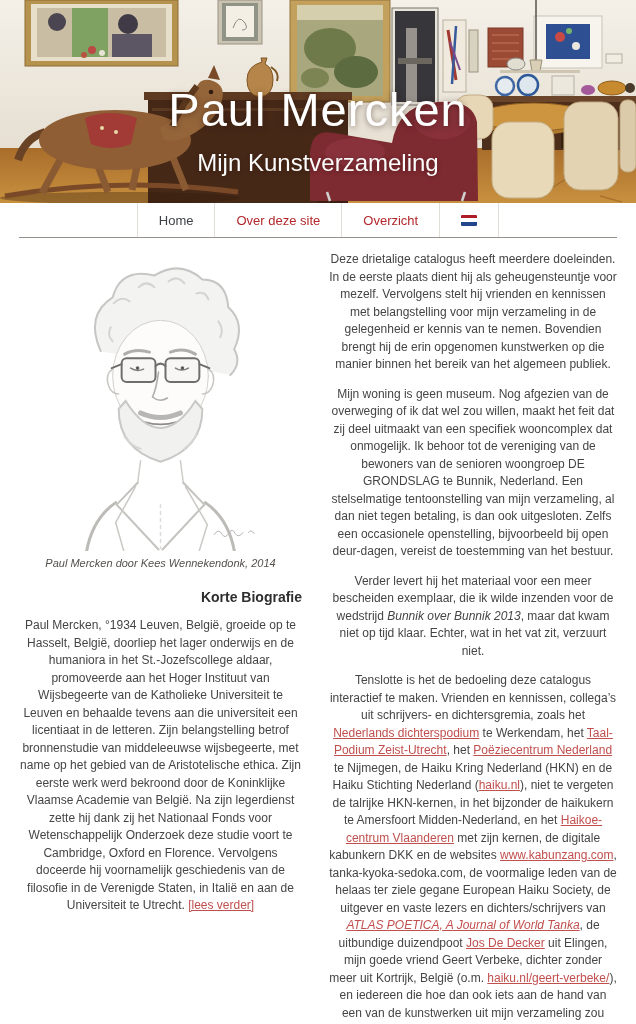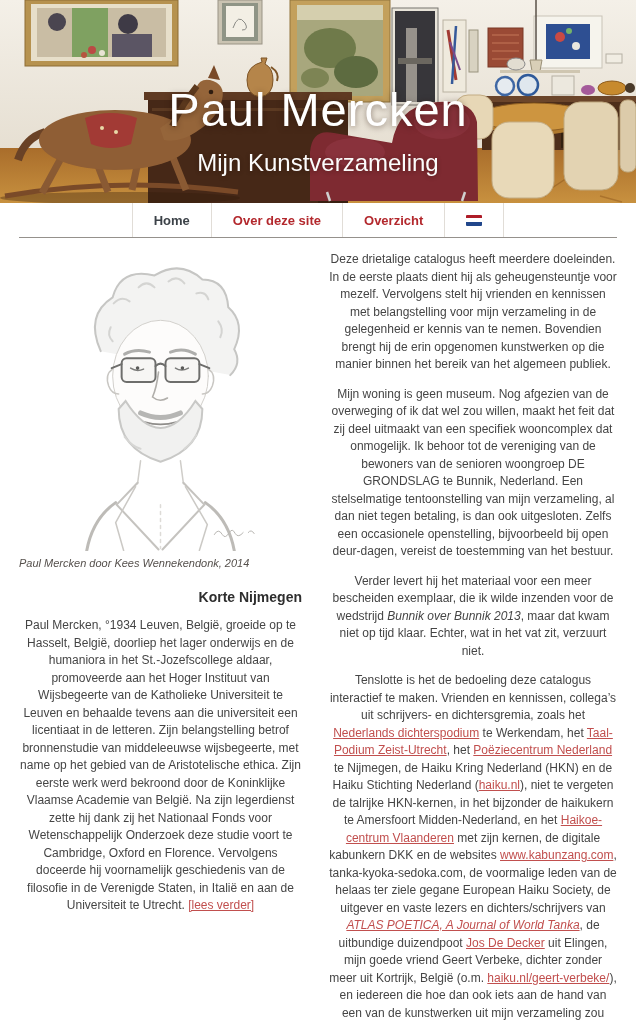--- a/index.html
+++ b/index.html
@@ -20,36 +20,36 @@
     font-size:47px; font-weight:400; color:#ffffff; line-height:1; letter-spacing:1px;
     text-shadow:0 1px 6px rgba(40,18,8,.5);
   }
   .site-subtitle {
     margin-top:16px; font-size:24px; font-weight:400; color:#fcfcfc;
     text-shadow:0 1px 4px rgba(40,18,8,.45);
   }
   
   .nav { height:34px; background:#fff; display:flex; justify-content:center; }
   .nav-item {
-    display:flex; align-items:center; padding:0 21px; font-size:13px; font-weight:700;
+    display:flex; align-items:center; padding:0 21px; font-size:13px; font-weight:400;
     color:#b3282d; text-decoration:none; border-left:1px solid #e1ddd7; cursor:pointer;
   }
   .nav-item.last { border-right:1px solid #e1ddd7; }
   .nav-item.active { color:#3c4248; }
   .flag { width:16px; height:11px; display:flex; flex-direction:column; overflow:hidden; border-radius:1px; }
   .flag .f-red { flex:1; background:#ae1c28; }
   .flag .f-white { flex:1; background:#ffffff; }
   .flag .f-blue { flex:1; background:#21468b; }
   .rule { border-top:1px solid #95918c; margin:0 19px; }
   
   .content { display:flex; gap:27px; padding:13px 19px 0 19px; }
   .col-left { width:283px; flex:none; }
   .col-right { flex:1; min-width:0; }
   .portrait { display:block; margin:0 auto; }
-  .caption { margin-top:6px; text-align:left; font-style:italic; font-size:11px; color:#55504c; }
+  .caption { margin-top:6px; text-align:center; font-style:italic; font-size:11px; color:#55504c; }
   .bio-heading { margin-top:20px; text-align:right; font-size:14px; font-weight:700; color:#2e2e2e; }
   .bio { margin-top:12px; text-align:center; font-size:12px; line-height:17.5px; color:#454545; }
   .col-right p { font-size:12px; line-height:17.5px; color:#454545; margin-bottom:12px;text-align:center; }
   a.lnk { color:#c14f4e; text-decoration:underline; }
   .it { font-style:italic; }
 </style>
 </head>
 <body>
 
 <div class="header">
@@ -227,21 +227,21 @@
         <path d="M106 186 q8 10 16 12 M166 198 q8 -6 12 -14" stroke="#d6d6d4" stroke-width="2"></path>
         <path d="M122 210 L119 233 M162 210 L165 233" stroke="#cfcdc9" stroke-width="1.5"></path>
         <path d="M119 232 L98 254 L140 299 M165 232 L186 254 L144 299" stroke="#c5c3bf" stroke-width="2"></path>
         <path d="M97 252 Q74 268 68 300 M187 252 Q210 268 216 300" stroke="#bdbbb7" stroke-width="3"></path>
         <path d="M117 236 L97 272 L105 300 M167 236 L189 274 L181 300" stroke="#cbc9c5" stroke-width="1.5"></path>
         <path d="M142 254 L142 298" stroke="#dddbd7" stroke-width="1.5" stroke-dasharray="3 4"></path>
         <path d="M196 284 q4 -7 8 0 q3 5 7 -2 q3 -5 6 1 q3 5 8 -1 M230 282 q3 -4 6 1" stroke="#b8b6b2" stroke-width="1"></path>
       </g>
     </svg>
     <div class="caption">Paul Mercken door Kees Wennekendonk, 2014</div>
-    <div class="bio-heading">Korte Nijmegen</div>
+    <div class="bio-heading">Korte Biografie</div>
     <div class="bio"><span>Paul Mercken, °1934 Leuven, België, groeide op te Hasselt, België, doorliep het lager onderwijs en de humaniora in het St.-Jozefscollege aldaar, promoveerde aan het Hoger Instituut van Wijsbegeerte van de Katholieke Universiteit te Leuven en behaalde tevens aan die universiteit een licentiaat in de letteren. Zijn belangstelling betrof bronnenstudie van middeleeuwse wijsbegeerte, met name op het gebied van de Aristotelische ethica. Zijn eerste werk werd bekroond door de Koninklijke Vlaamse Academie van België. Na zijn legerdienst zette hij dank zij het Nationaal Fonds voor Wetenschappelijk Onderzoek deze studie voort te Cambridge, Oxford en Florence. Vervolgens doceerde hij voornamelijk geschiedenis van de filosofie in de Verenigde Staten, in Italië en aan de Universiteit te Utrecht. </span><a href="#" class="lnk">[lees verder]</a></div>
   </div>
 
   <div class="col-right">
     <p><span>Deze drietalige catalogus heeft meerdere doeleinden. In de eerste plaats dient hij als geheugensteuntje voor mezelf. Vervolgens stelt hij vrienden en kennissen met belangstelling voor mijn verzameling in de gelegenheid er kennis van te nemen. Bovendien brengt hij de erin opgenomen kunstwerken op die manier binnen het bereik van het algemeen publiek.</span></p>
     <p><span>Mijn woning is geen museum. Nog afgezien van de overweging of ik dat wel zou willen, maakt het feit dat zij deel uitmaakt van een specifiek wooncomplex dat onmogelijk. Ik behoor tot de vereniging van de bewoners van de senioren woongroep DE GRONDSLAG te Bunnik, Nederland. Een stelselmatige tentoonstelling van mijn verzameling, al dan niet tegen betaling, is dan ook uitgesloten. Zelfs een occasionele openstelling, bijvoorbeeld bij open deur-dagen, vereist de toestemming van het bestuur.</span></p>
     <p><span>Verder levert hij het materiaal voor een meer bescheiden exemplaar, die ik wilde inzenden voor de wedstrijd </span><span class="it">Bunnik over Bunnik 2013</span><span>, maar dat kwam niet op tijd klaar. Echter, wat in het vat zit, verzuurt niet.</span></p>
     <p><span>Tenslotte is het de bedoeling deze catalogus interactief te maken. Vrienden en kennissen, collega’s uit schrijvers- en dichtersgremia, zoals het </span><a href="#" class="lnk">Nederlands dichterspodium</a><span> te Werkendam, het </span><a href="#" class="lnk">Taal-Podium Zeist-Utrecht</a><span>, het </span><a href="#" class="lnk">Poëziecentrum Nederland</a><span> te Nijmegen, de Haiku Kring Nederland (HKN) en de Haiku Stichting Nederland (</span><a href="#" class="lnk">haiku.nl</a><span>), niet te vergeten de talrijke HKN-kernen, in het bijzonder de haikukern te Amersfoort Midden-Nederland, en het </span><a href="#" class="lnk">Haikoe-centrum Vlaanderen</a><span> met zijn kernen, de digitale kabunkern DKK en de websites </span><a href="#" class="lnk">www.kabunzang.com</a><span>, tanka-kyoka-sedoka.com, de voormalige leden van de helaas ter ziele gegane European Haiku Society, de uitgever en vaste lezers en dichters/schrijvers van </span><a href="#" class="lnk it">ATLAS POETICA, A Journal of World Tanka</a><span>, de uitbundige duizendpoot </span><a href="#" class="lnk">Jos De Decker</a><span> uit Elingen, mijn goede vriend Geert Verbeke, dichter zonder meer uit Kortrijk, België (o.m. </span><a href="#" class="lnk">haiku.nl/geert-verbeke/</a><span>), en iedereen die hoe dan ook iets aan de hand van een van de kunstwerken uit mijn verzameling zou willen schrijven. Welkom! Trouwens, muziek mag ook. Ik denk aan </span></p>
 
   </div>

